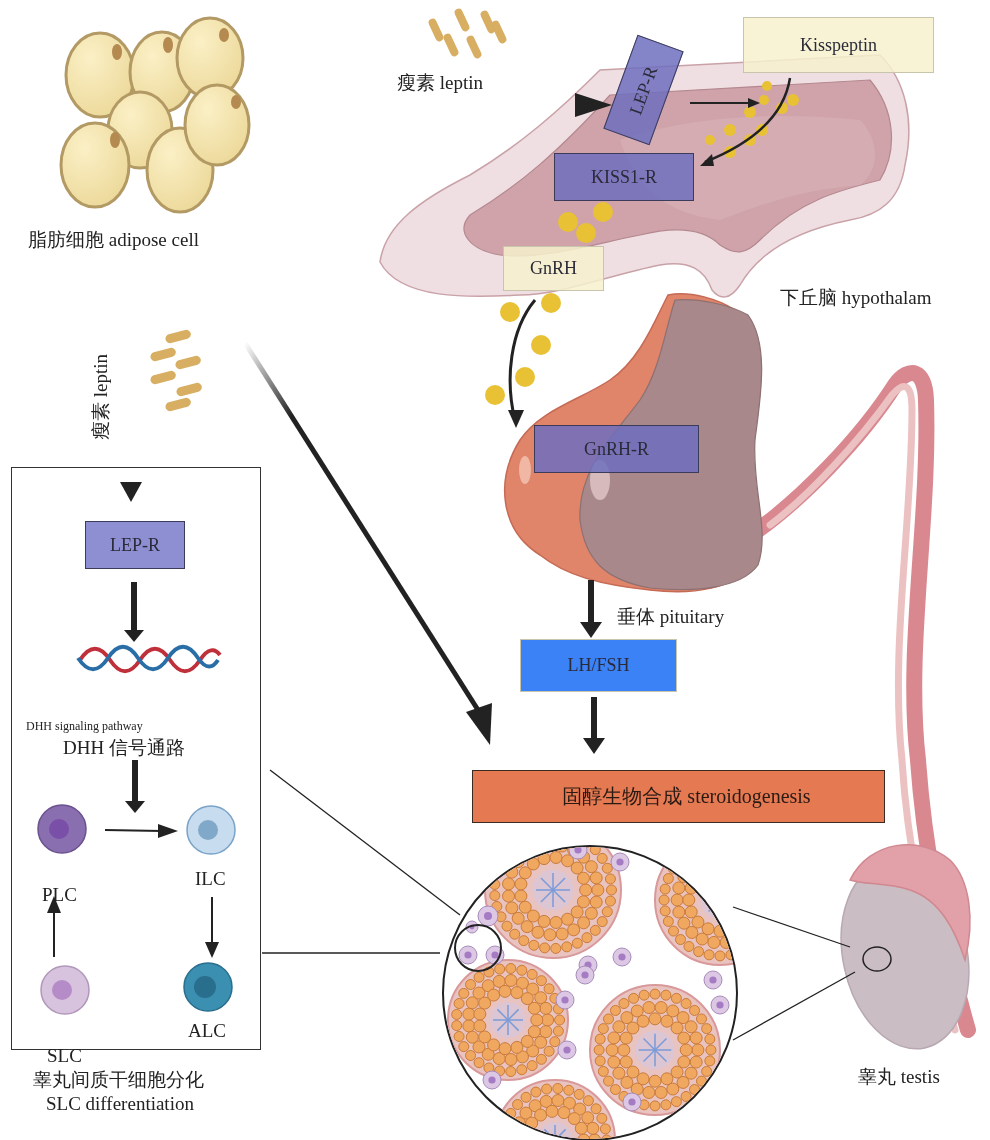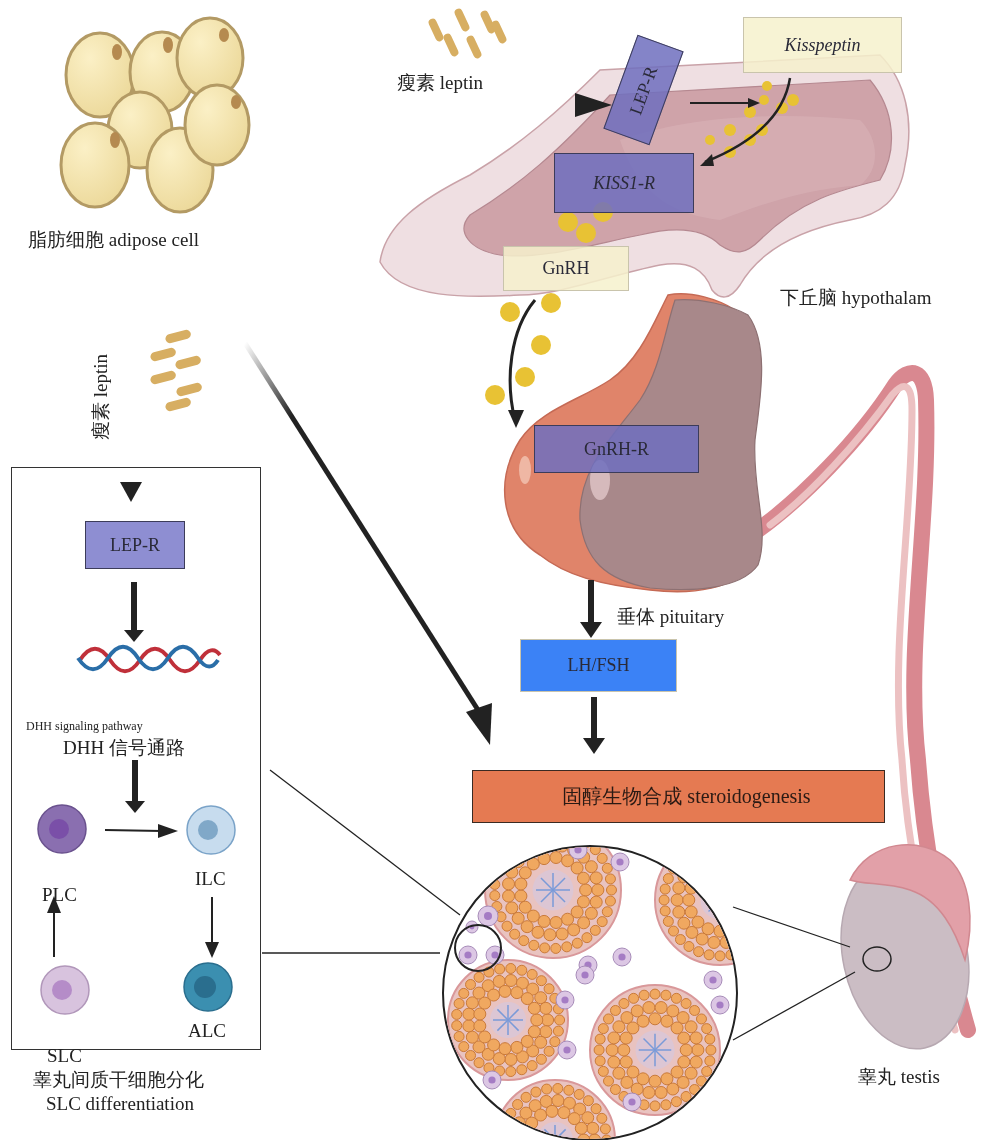--- a/index.html
+++ b/index.html
@@ -641,26 +641,26 @@
   </g>
 </svg>
 
 <div class="lbl" style="left:28px; top:227px;">脂肪细胞 adipose cell</div>
 <div class="lbl" style="left:397px; top:70px;">瘦素 leptin</div>
 <div class="lbl vert" style="left:88px; top:440px;">瘦素 leptin</div>
 <div class="lbl" style="left:780px; top:285px;">下丘脑 hypothalam</div>
 <div class="lbl" style="left:617px; top:604px;">垂体 pituitary</div>
 <div class="lbl" style="left:858px; top:1064px;">睾丸 testis</div>
 
-<div class="box box-cream" style="left:743px; top:17px; width:159px; height:56px;font-style:italic;">Kisspeptin</div>
+<div class="box box-cream" style="left:743px; top:17px; width:191px; height:56px;">Kisspeptin</div>
 <div class="box box-purple" style="left:619px; top:40px; width:49px; height:100px; transform:rotate(20deg);">
   <span style="display:inline-block; transform:rotate(-90deg); white-space:nowrap;">LEP-R</span>
 </div>
-<div class="box box-purple" style="left:554px; top:153px; width:140px; height:60px;font-style:italic;">KISS1-R</div>
-<div class="box box-cream" style="left:503px; top:246px; width:126px; height:45px;">GnRH</div>
+<div class="box box-purple" style="left:554px; top:153px; width:140px; height:48px;">KISS1-R</div>
+<div class="box box-cream" style="left:503px; top:246px; width:101px; height:45px;">GnRH</div>
 <div class="box box-purple" style="left:534px; top:425px; width:165px; height:48px;">GnRH-R</div>
 <div class="box box-cream" style="left:520px; top:639px; width:157px; height:53px; background:#3b82f6;">LH/FSH</div>
 <div class="box box-orange" style="left:472px; top:770px; width:413px; height:53px;">固醇生物合成 steroidogenesis</div>
 
 <div class="panel"></div>
 <div class="box box-purple" style="left:85px; top:521px; width:100px; height:48px; background:#8e8ed2;">LEP-R</div>
 <div class="lbl" style="left:63px; top:693px; font-size:19px;margin-top:42px;">DHH 信号通路</div>
 <div class="lbl" style="left:26px; top:719px; font-size:12px;font-family:Liberation Serif, serif;">DHH signaling pathway</div>
 <div class="lbl" style="left:42px; top:868px;margin-top:16px;">PLC</div>
 <div class="lbl" style="left:195px; top:868px;">ILC</div>

